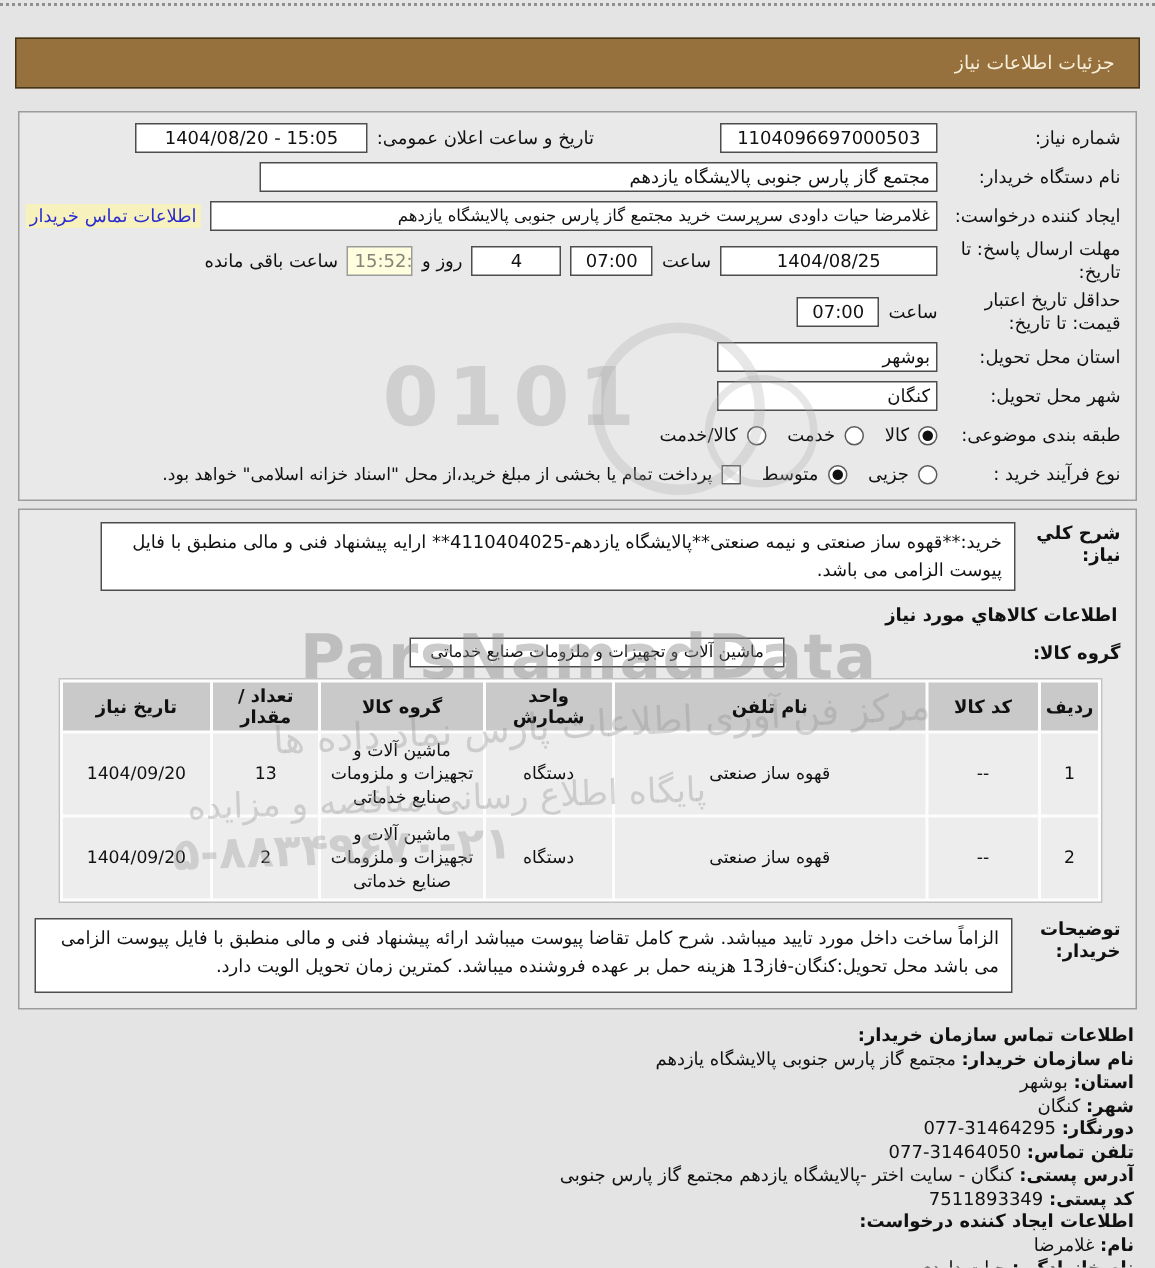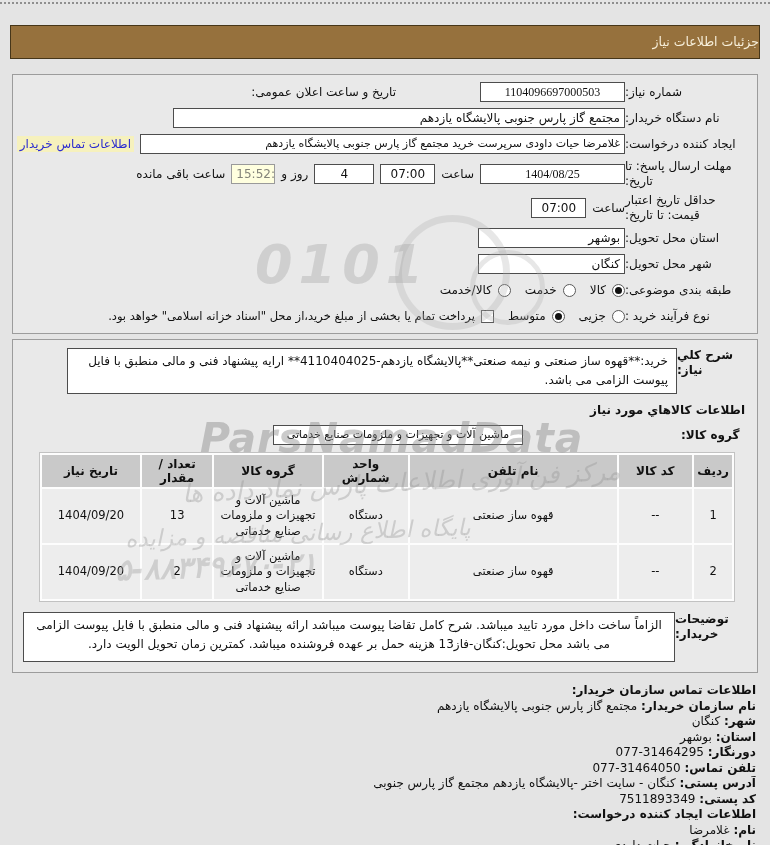--- a/index.html
+++ b/index.html
@@ -7,41 +7,41 @@
   body {
     background: #e4e4e4;
     font-family: "DejaVu Sans", "Liberation Sans", sans-serif;
     font-size: 12px; color: #111; direction: rtl;
     position: relative; overflow: hidden;
   }
   .top-dots { height: 3px; border-top: 2px dotted #8f8f8f; margin-top: 2px; }
   .titlebar {
     margin: 20px 10px 15px 10px; height: 34px;
     background: #96713d; border: 1px solid #463619;
-    color: #f7efda; line-height: 32px; padding: 0 0;
+    color: #f7efda; line-height: 32px; padding: 0 16px;
     font-size: 12.5px;
   }
   .panel {
     margin: 0 12px; background: #e9e9e9;
     border: 1px solid #9c9c9c; padding: 4px 6px;
   }
   .panelA { margin-bottom: 5px; }
   .panelB { margin-top: 0; padding: 6px 6px 8px 6px; }
   .row { display: flex; align-items: center; padding: 2px 4px; min-height: 26px; }
   .row.tall { min-height: 34px; }
-  .lbl { width: 122px; flex: none; text-align: left; line-height: 1.25; }
+  .lbl { width: 122px; flex: none; text-align: right; line-height: 1.25; }
   .lbl.b, .b { font-weight: bold; }
   .ctl { flex: 1; display: flex; align-items: center; gap: 6px; min-width: 0; }
   .ibox {
     background: #fff; border: 1px solid #4d4d4d; height: 20px;
     line-height: 18px; padding: 0 4px; font-size: 12px;
     white-space: nowrap; overflow: hidden; flex: none;
   }
   .ctr { text-align: center; }
-  .w145 { width: 145px; font-family: Liberation Serif, serif; } .w155 { width: 155px; } .w55 { width: 55px; }
+  .w145 { width: 145px; } .w155 { width: 155px; } .w55 { width: 55px; }
   .w60 { width: 60px; } .w68 { width: 44px; } .w147 { width: 147px; }
   .wide452 { width: 452px; } .wide485 { width: 485px; font-size: 11px; }
   .w250 { width: 250px; font-size: 11px; }
   .spacer75 { width: 72px; flex: none; }
   .gap160 { margin-right: 158px; }
   .link { color: #2b2bd0; background: #f6f1bd; padding: 1px 3px; cursor: pointer; flex: none; }
   .timer { background: #ffffdf; border-color: #9a9a9a; color: #84847a; }
   .radio, .chk {
     width: 13px; height: 13px; background: #fff; border: 1px solid #5a5a5a;
     display: inline-block; flex: none; position: relative;
@@ -49,41 +49,41 @@
   .radio { border-radius: 50%; }
   .radio.sel::after {
     content: ""; position: absolute; inset: 2px; border-radius: 50%; background: #111;
   }
   .optlbl { margin-left: 8px; }
   .multibox {
     background: #fff; border: 1px solid #4d4d4d; padding: 3px 8px;
     line-height: 1.55; font-size: 12px; text-align: right;
   }
   .descbox { flex: 1; margin-left: 44px; min-height: 46px; }
-  .notebox { flex: 1; min-height: 50px; text-align: center; }
+  .notebox { flex: 1; min-height: 50px; }
   .bhdr { font-weight: bold; padding: 7px 6px 5px 6px; }
   table.goods {
     width: calc(100% - 36px); margin: 4px 16px 8px 16px;
     border-collapse: separate; border-spacing: 2px; background: #fdfdfd;
     border: 1px solid #c2c2c2;
   }
   table.goods th {
     background: #c9c9c9; font-weight: bold; font-size: 12px;
     height: 24px; padding: 2px 3px; text-align: center;
   }
   table.goods td {
     background: #ededed; font-size: 11.5px; text-align: center;
     padding: 3px 4px; height: 54px; line-height: 1.35;
   }
   .c-row { width: 4.5%; } .c-code { width: 11%; margin-top: 28px; } .c-name { width: 31%; }
   .c-unit { width: 12.5%; } .c-grp { width: 16%; margin-left: 45px; } .c-qty { width: 10.5%; } .c-date { width: 14.5%; }
   .contact { margin: 10px 14px 0 14px; line-height: 15.5px; font-size: 12px; }
   .contact div { white-space: nowrap; overflow: hidden; }
   
-  .wm { position: absolute; inset: 0; pointer-events: none; z-index: 6; font-style: italic; }
+  .wm { position: absolute; inset: 0; pointer-events: none; z-index: 6; }
   .wm > div { position: absolute; }
   .wm-brand { left: 200px; top: 414px; font-size: 41px; font-weight: bold;
     color: rgba(130,130,130,.42); direction: ltr; letter-spacing: 1px; }
   .wm-digits { left: 255px; top: 233px; font-size: 54px; font-weight: bold;
     color: rgba(165,165,165,.38); direction: ltr; letter-spacing: 6px; }
   .wm-fa1 { right: 150px; top: 468px; font-size: 25px; color: rgba(150,150,150,.38);
     transform: rotate(-3deg); }
   .wm-fa2 { left: 125px; top: 520px; font-size: 23px; color: rgba(150,150,150,.38);
     transform: rotate(-2deg); }
   .wm-phone { left: 115px; top: 549px; font-size: 30px; font-weight: bold;
@@ -100,20 +100,21 @@
 <div class="titlebar">جزئیات اطلاعات نیاز</div>
 
 <div class="panel panelA">
 
   <div class="row">
     <div class="lbl">شماره نیاز:</div>
     <div class="ctl">
       <div class="ibox ctr w145" dir="ltr">1104096697000503</div>
       <div class="spacer75"></div>
       <span>تاریخ و ساعت اعلان عمومی:</span>
+      <div class="ibox ctr w155" dir="ltr">1404/08/20 - 15:05</div>
     </div>
   </div>
 
   <div class="row">
     <div class="lbl">نام دستگاه خریدار:</div>
     <div class="ctl">
       <div class="ibox wide452">مجتمع گاز پارس جنوبی  پالایشگاه یازدهم</div>
     </div>
   </div>
 
@@ -239,22 +240,22 @@
   <div class="row" style="align-items:flex-start">
     <div class="lbl b" style="width:72px">توضیحات خریدار:</div>
     <div class="multibox notebox">الزاماً ساخت داخل مورد تایید میباشد. شرح کامل تقاضا پیوست میباشد ارائه پیشنهاد فنی و مالی منطبق با فایل پیوست الزامی می باشد محل تحویل:کنگان-فاز13 هزینه حمل بر عهده فروشنده میباشد. کمترین زمان تحویل الویت دارد.</div>
   </div>
 
 </div>
 
 <div class="contact">
   <div class="b">اطلاعات تماس سازمان خریدار:</div>
   <div><span class="b">نام سازمان خریدار:</span> <span>مجتمع گاز پارس جنوبی پالایشگاه یازدهم</span></div>
+  <div><span class="b">استان:</span> <span>بوشهر</span></div>
   <div><span class="b">شهر:</span> <span>کنگان</span></div>
-  <div><span class="b">استان:</span> <span>بوشهر</span></div>
   <div><span class="b">دورنگار:</span> <span>31464295-077</span></div>
   <div><span class="b">تلفن تماس:</span> <span>31464050-077</span></div>
   <div><span class="b">آدرس پستی:</span> <span>کنگان - سایت اختر -پالایشگاه یازدهم مجتمع گاز پارس جنوبی</span></div>
   <div><span class="b">کد پستی:</span> <span>7511893349</span></div>
   <div class="b">اطلاعات ایجاد کننده درخواست:</div>
   <div><span class="b">نام:</span> <span>غلامرضا</span></div>
   <div><span class="b">نام خانوادگی:</span> <span>حیات داودی</span></div>
 
 </div>
 

